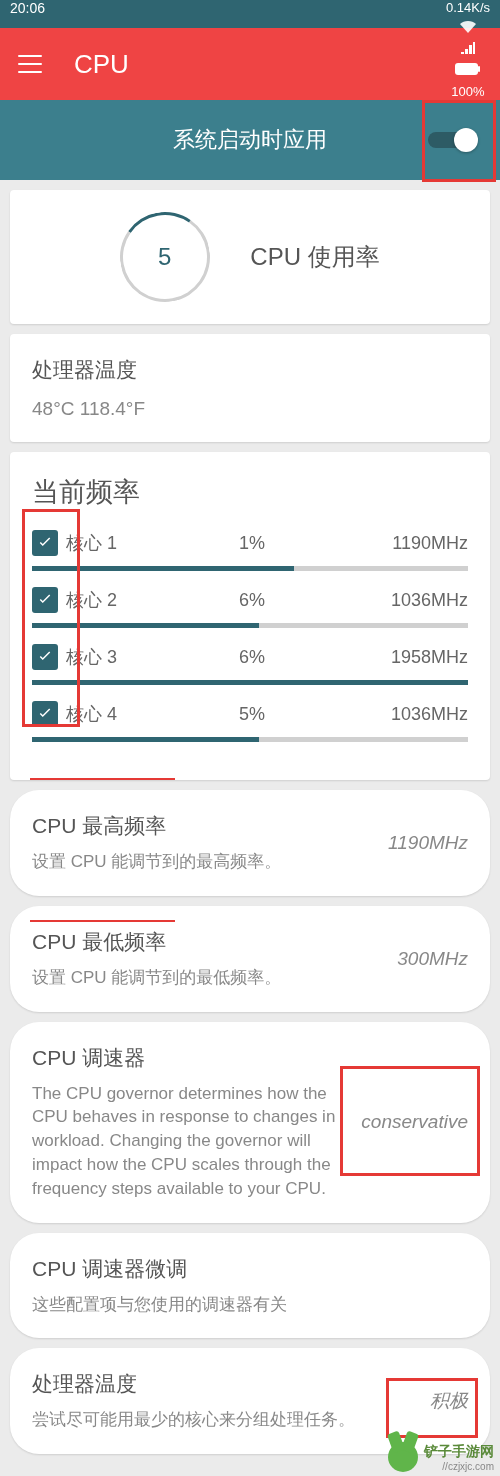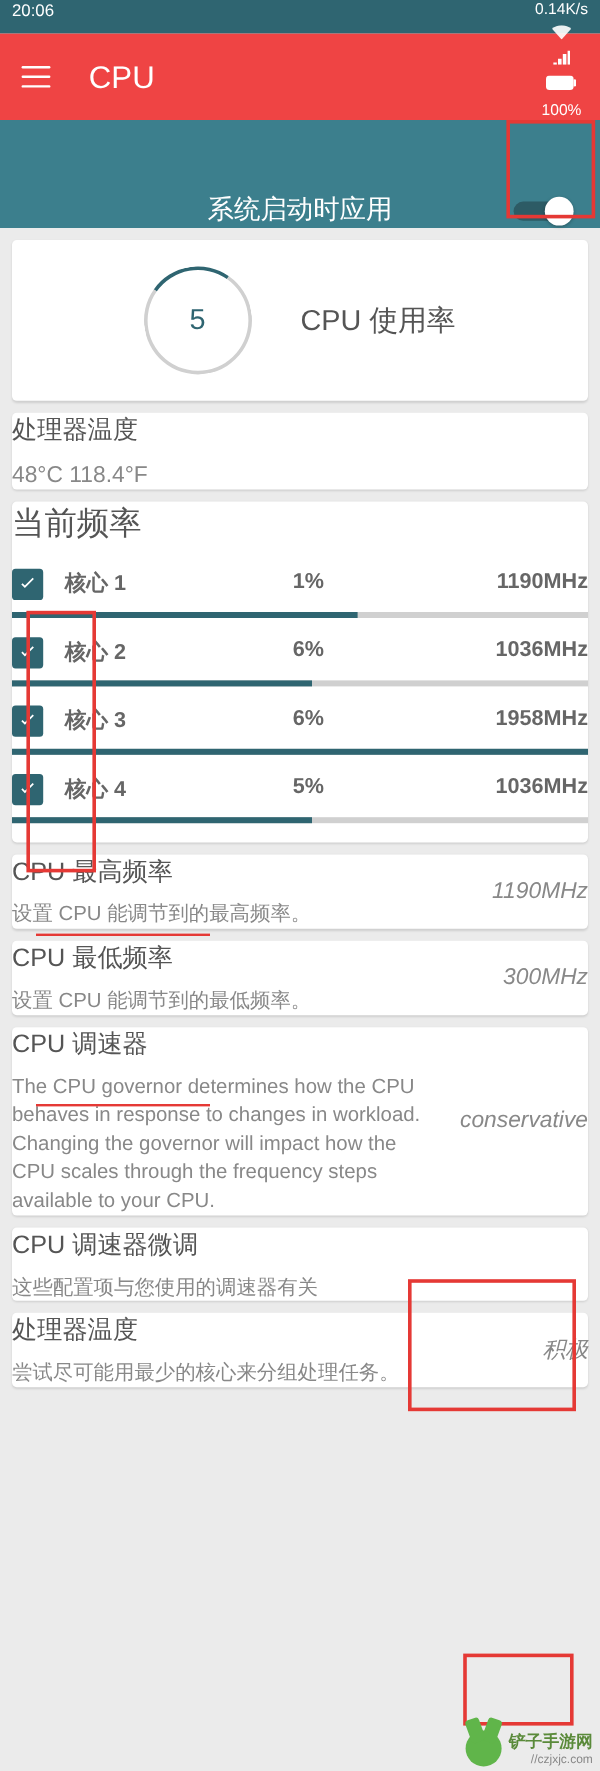--- a/index.html
+++ b/index.html
@@ -7,48 +7,48 @@
     
     .status-bar { height: 28px; background: #2f6571; color: #fff; display: flex; align-items: flex-start; justify-content: space-between; padding: 0 10px; font-size: 14px; }
     .status-right { display: flex; align-items: center; gap: 6px; flex-direction: column; }
     .status-right span { font-size: 13px; }
     
     .app-bar { height: 72px; background: #ef4444; color: #fff; display: flex; align-items: center; padding: 0 18px; gap: 32px; }
     .menu-icon { width: 24px; height: 18px; display: flex; flex-direction: column; justify-content: space-between; cursor: pointer; }
     .menu-icon div { height: 2px; background: #fff; border-radius: 1px; }
     .app-title { font-size: 26px; font-weight: 400; }
     
-    .toggle-row { height: 90px; background: #3c7f8d; display: flex; align-items: flex-end; justify-content: space-between; padding: 0 26px; position: relative; }
+    .toggle-row { height: 80px; background: #3c7f8d; display: flex; align-items: center; justify-content: space-between; padding: 0 26px; position: relative; }
     .toggle-label { color: #fff; font-size: 22px; margin: 0 auto; }
     .toggle-switch { position: absolute; right: 22px; width: 50px; height: 28px; display: flex; align-items: center; cursor: pointer; }
     .toggle-track { width: 38px; height: 16px; background: #2d5b65; border-radius: 10px; position: absolute; }
     .toggle-thumb { width: 24px; height: 24px; background: #fff; border-radius: 50%; position: absolute; right: 0; box-shadow: 0 1px 3px rgba(0,0,0,0.3); }
     
     .content { padding: 10px; display: flex; flex-direction: column; gap: 10px; }
-    .card { background: #fff; border-radius: 4px; box-shadow: 0 1px 2px rgba(0,0,0,0.12); }
+    .card { background: #fff; border-radius: 4px; box-shadow: 0 1px 2px rgba(0,0,0,0.12); padding: 22px; }
     
     .usage-card { display: flex; align-items: center; justify-content: center; gap: 40px; padding: 22px; }
     .usage-circle { width: 90px; height: 90px; border: 3px solid #d0d0d0; border-top-color: #2f6571; border-radius: 50%; display: flex; align-items: center; justify-content: center; transform: rotate(-10deg); }
     .usage-value { font-size: 24px; color: #2f6571; transform: rotate(10deg); }
     .usage-label { font-size: 24px; color: #555; }
     
     .temp-title { font-size: 21px; color: #555; margin-bottom: 14px; }
     .temp-value { font-size: 19px; color: #888; }
     
     .freq-title { font-size: 27px; color: #555; margin-bottom: 20px; }
-    .core-row { display: flex; align-items: flex-start; gap: 18px; margin-bottom: 10px; font-weight: bold; }
+    .core-row { display: flex; align-items: center; gap: 8px; margin-bottom: 10px; }
     .core-check { width: 26px; height: 26px; background: #2f6571; border-radius: 3px; display: flex; align-items: center; justify-content: center; cursor: pointer; flex-shrink: 0; }
     .core-check svg { width: 18px; height: 18px; fill: #fff; }
     .core-name { font-size: 18px; color: #666; min-width: 70px; }
     .core-pct { font-size: 18px; color: #666; flex: 1; text-align: center; }
     .core-mhz { font-size: 18px; color: #666; min-width: 100px; text-align: right; }
     .core-bar { height: 5px; background: #d0d0d0; margin-bottom: 16px; position: relative; }
     .core-bar-fill { position: absolute; left: 0; top: 0; height: 100%; background: #2f6571; }
     
-    .setting-card { display: flex; justify-content: flex-start; align-items: center; gap: 16px; cursor: pointer; }
+    .setting-card { display: flex; justify-content: flex-start; align-items: center; gap: 16px; cursor: pointer; border-radius: 29px; }
     .setting-left { flex: 1; }
     .setting-title { font-size: 21px; color: #555; margin-bottom: 10px; }
     .setting-desc { font-size: 17px; color: #888; line-height: 1.4; }
     .setting-value { font-style: italic; color: #888; font-size: 19px; text-align: right; white-space: nowrap; }
     
     .highlight-box { position: absolute; border: 3px solid #e53935; pointer-events: none; }
     #hl-toggle { top: 100px; right: 4px; width: 74px; height: 82px; }
     #hl-checks { top: 509px; left: 22px; width: 58px; height: 218px; }
     #hl-maxfreq { top: 778px; left: 30px; width: 145px; height: 4px; border-width: 2px 0 0 0; }
     #hl-minfreq { top: 920px; left: 30px; width: 145px; height: 4px; border-width: 2px 0 0 0; }

